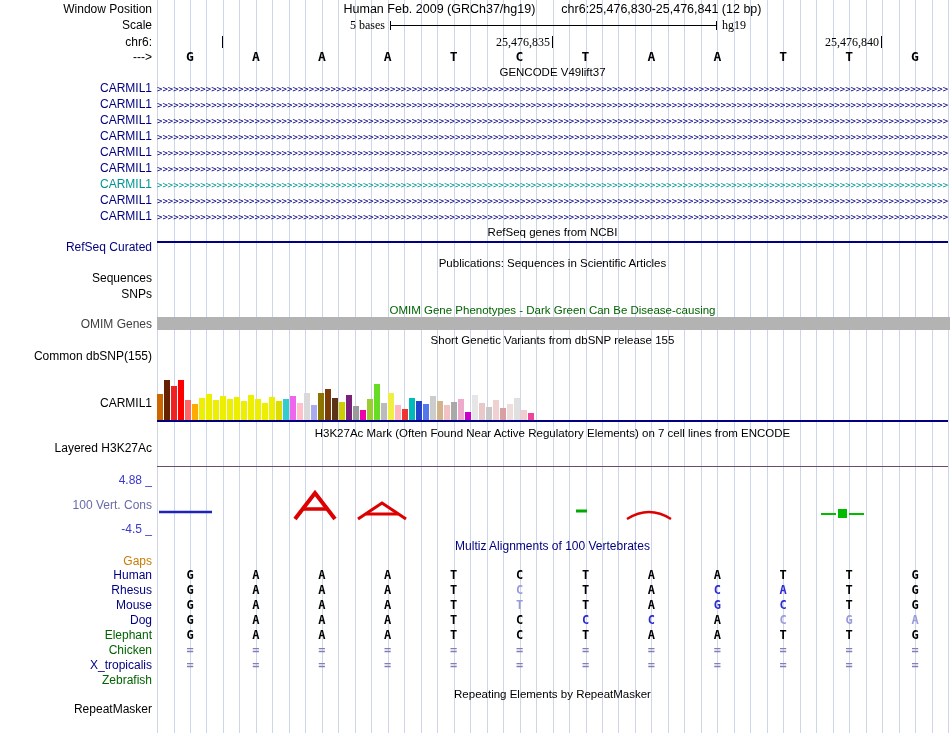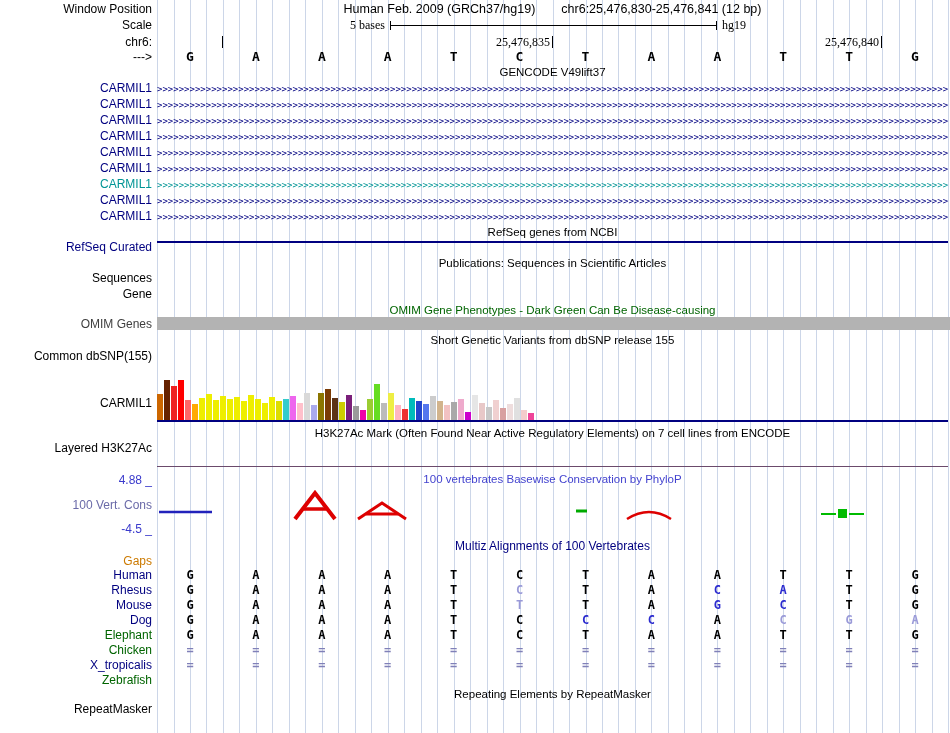--- a/index.html
+++ b/index.html
@@ -137,21 +137,21 @@
       <div class="tlabel" style="top: 209px; color: rgb(0, 0, 128);">CARMIL1</div>
       <div class="arrows" style="top: 211px; color: rgb(0, 0, 128);">&gt;&gt;&gt;&gt;&gt;&gt;&gt;&gt;&gt;&gt;&gt;&gt;&gt;&gt;&gt;&gt;&gt;&gt;&gt;&gt;&gt;&gt;&gt;&gt;&gt;&gt;&gt;&gt;&gt;&gt;&gt;&gt;&gt;&gt;&gt;&gt;&gt;&gt;&gt;&gt;&gt;&gt;&gt;&gt;&gt;&gt;&gt;&gt;&gt;&gt;&gt;&gt;&gt;&gt;&gt;&gt;&gt;&gt;&gt;&gt;&gt;&gt;&gt;&gt;&gt;&gt;&gt;&gt;&gt;&gt;&gt;&gt;&gt;&gt;&gt;&gt;&gt;&gt;&gt;&gt;&gt;&gt;&gt;&gt;&gt;&gt;&gt;&gt;&gt;&gt;&gt;&gt;&gt;&gt;&gt;&gt;&gt;&gt;&gt;&gt;&gt;&gt;&gt;&gt;&gt;&gt;&gt;&gt;&gt;&gt;&gt;&gt;&gt;&gt;&gt;&gt;&gt;&gt;&gt;&gt;&gt;&gt;&gt;&gt;&gt;&gt;&gt;&gt;&gt;&gt;&gt;&gt;&gt;&gt;&gt;&gt;&gt;&gt;&gt;&gt;&gt;&gt;&gt;&gt;&gt;&gt;&gt;&gt;&gt;&gt;&gt;&gt;&gt;&gt;&gt;&gt;&gt;&gt;&gt;&gt;&gt;&gt;&gt;&gt;&gt;&gt;&gt;&gt;&gt;&gt;&gt;&gt;&gt;&gt;&gt;&gt;&gt;&gt;&gt;&gt;&gt;&gt;&gt;&gt;&gt;&gt;&gt;&gt;&gt;&gt;&gt;&gt;&gt;&gt;&gt;&gt;&gt;&gt;&gt;&gt;&gt;&gt;&gt;&gt;&gt;&gt;&gt;&gt;&gt;&gt;&gt;&gt;&gt;&gt;&gt;&gt;&gt;&gt;&gt;&gt;</div>
     </div>
 
   <div class="ctitle" style="top:226px">RefSeq genes from NCBI</div>
   <div class="hline" style="top:241px;height:2px;background:#000080"></div>
   <div class="lbl" style="top:240px;color:#000080">RefSeq Curated</div>
 
   <div class="ctitle" style="top:257px">Publications: Sequences in Scientific Articles</div>
   <div class="lbl" style="top:271px">Sequences</div>
-  <div class="lbl" style="top:287px">Gene</div>
+  <div class="lbl" style="top:287px">SNPs</div>
 
   <div class="ctitle" style="top:304px;color:#006400">OMIM Gene Phenotypes - Dark Green Can Be Disease-causing</div>
   <div class="hline" style="top:317px;height:13px;width:793px;background:#b3b3b3"></div>
   <div class="lbl" style="top:317px;color:#404040">OMIM Genes</div>
 
   <div class="ctitle" style="top:334px">Short Genetic Variants from dbSNP release 155</div>
   <div class="lbl" style="top:349px">Common dbSNP(155)</div>
 
   <div id="gtex-bars">
       <div class="gbar" style="left: 0px; height: 26px; background: rgb(204, 102, 0);"></div>
@@ -209,21 +209,20 @@
       <div class="gbar" style="left: 364px; height: 10px; background: rgb(244, 204, 204);"></div>
       <div class="gbar" style="left: 371px; height: 7px; background: rgb(238, 68, 153);"></div>
     </div>
   <div class="lbl" style="top:396px">CARMIL1</div>
   <div class="hline" style="top:420px;height:2px;background:#000080"></div>
 
   <div class="ctitle" style="top:427px">H3K27Ac Mark (Often Found Near Active Regulatory Elements) on 7 cell lines from ENCODE</div>
   <div class="lbl" style="top:441px">Layered H3K27Ac</div>
   <div class="hline" style="top:466px;height:1px;background:#6b4a6b"></div>
 
-  <div class="ctitle" style="top:473px;color:#4343cf">100 vertebrates Basewise Conservation by PhyloP</div>
   <div class="lbl" style="top:473px;color:#3a3acc">4.88 _</div>
   <div class="lbl" style="top:498px;color:#6a6aa8">100 Vert. Cons</div>
   <div class="lbl" style="top:522px;color:#3a3acc">-4.5 _</div>
   <svg width="791" height="46" style="position:absolute;left:157px;top:486px;z-index:2">
     <line x1="2" y1="26" x2="55" y2="26" stroke="#2222bb" stroke-width="2.5"></line>
     <path d="M138,33 L158,7 L178,33" fill="none" stroke="#dd0000" stroke-width="4"></path>
     <line x1="147" y1="23" x2="169" y2="23" stroke="#dd0000" stroke-width="3.5"></line>
     <path d="M201,33 L225,17 L249,33" fill="none" stroke="#dd0000" stroke-width="3"></path>
     <line x1="209" y1="28" x2="241" y2="28" stroke="#dd0000" stroke-width="3"></line>
     <line x1="419" y1="25" x2="430" y2="25" stroke="#00aa00" stroke-width="3"></line>

